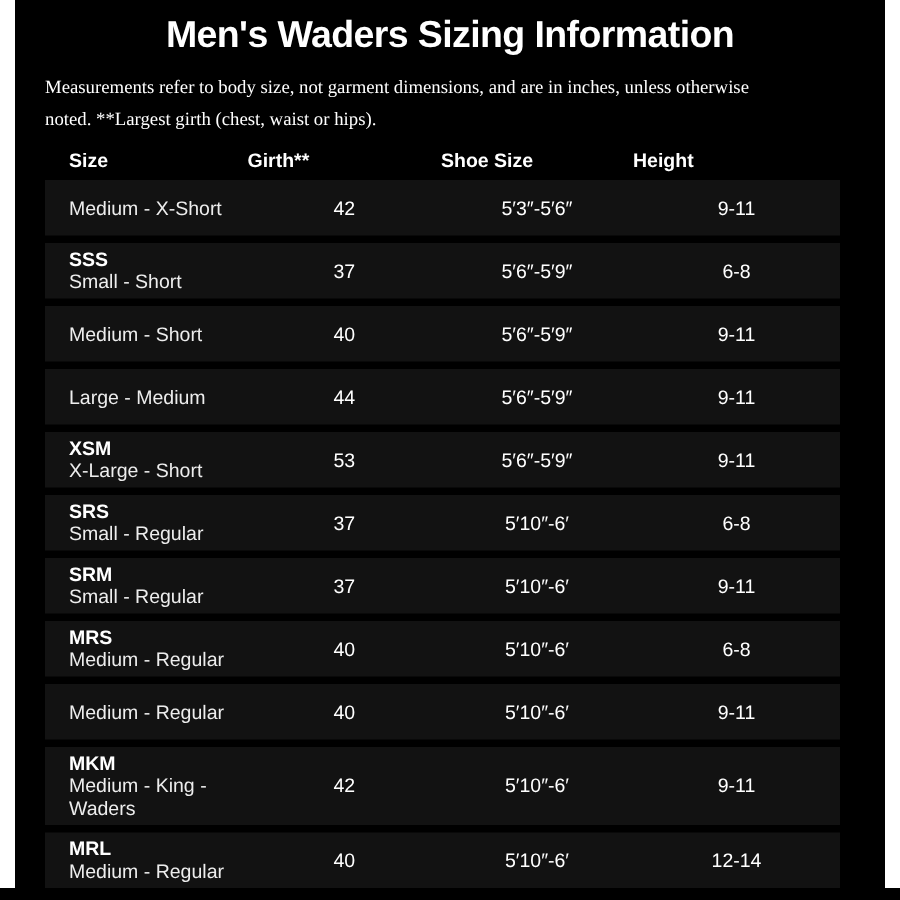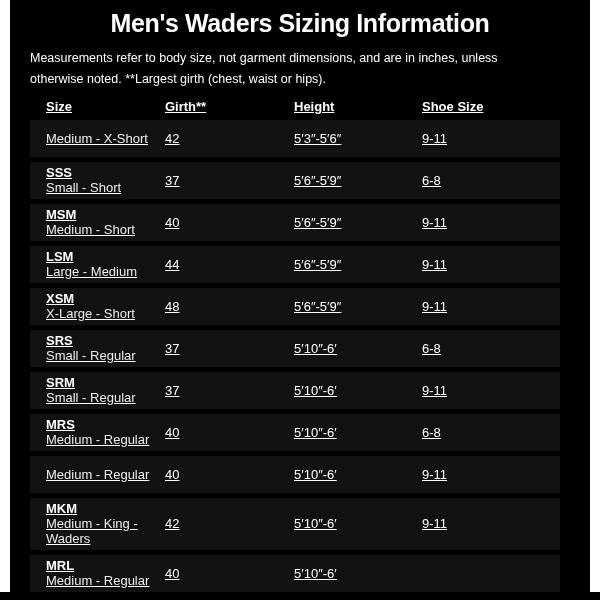--- a/index.html
+++ b/index.html
@@ -26,57 +26,57 @@
     background: var(--card-bg);
   }
   .title {
     margin: 8px 0 0 0;
     font-size: 25px; font-weight: 700; text-align: center;
     letter-spacing: -0.4px; line-height: 30px; color: var(--text);
   }
   .note {
     margin: 10px 0 0 0; padding: 0 20px;
     max-width: 532px;
-    font-size: 12.5px; line-height: 21px; color: var(--text);
+    font-size: 12.5px; line-height: 21px; color: var(--text); font-family: Liberation Serif, serif;
   }
-  .table { margin: 0 30px 0 20px; text-decoration: underline; }
+  .table { margin: 0 30px 0 20px; }
   .header-row {
     display: grid;
     grid-template-columns: 119px 129px 128px 1fr;
     padding: 9px 0 6px 16px;
     font-size: 13px; font-weight: 700; color: var(--text);
   }
   .row {
     display: grid;
     grid-template-columns: 119px 129px 128px 1fr;
     align-items: center;
     background: var(--row-bg);
     min-height: 37px;
     padding: 3px 0 4px 16px;
     margin-bottom: 5px;
     font-size: 13px; line-height: 15px; color: var(--text);
   }
   .size-cell { display: flex; flex-direction: column; padding-right: 8px; }
   .size-code { font-weight: 700; color: var(--text); }
   .size-desc { font-weight: 400; color: var(--subtext); }
-  .cell { color: var(--text); }
+  .cell { color: var(--text); text-align: center; }
 </style>
 </head>
 <body>
 
 <div class="card">
   <h1 class="title">Men's Waders Sizing Information</h1>
   <p class="note">Measurements refer to body size, not garment dimensions, and are in inches, unless otherwise noted. **Largest girth (chest, waist or hips).</p>
 
   <div class="table">
     <div class="header-row">
       <span>Size</span>
       <span>Girth**</span>
+      <span>Shoe Size</span>
       <span>Height</span>
-      <span>Shoe Size</span>
     </div>
     <div id="table-body">
   <div class="row">
     <div class="size-cell">
       <span class="size-desc">Medium - X-Short</span>
     </div>
     <div class="cell">42</div>
     <div class="cell">5′3″-5′6″</div>
     <div class="cell">9-11</div>
   </div>
@@ -86,44 +86,42 @@
       <span class="size-code">SSS</span>
       <span class="size-desc">Small - Short</span>
     </div>
     <div class="cell">37</div>
     <div class="cell">5′6″-5′9″</div>
     <div class="cell">6-8</div>
   </div>
 
   <div class="row">
     <div class="size-cell">
-      <span class="size-code">MSM</span>
       <span class="size-desc">Medium - Short</span>
     </div>
     <div class="cell">40</div>
     <div class="cell">5′6″-5′9″</div>
     <div class="cell">9-11</div>
   </div>
 
   <div class="row">
     <div class="size-cell">
-      <span class="size-code">LSM</span>
       <span class="size-desc">Large - Medium</span>
     </div>
     <div class="cell">44</div>
     <div class="cell">5′6″-5′9″</div>
     <div class="cell">9-11</div>
   </div>
 
   <div class="row">
     <div class="size-cell">
       <span class="size-code">XSM</span>
       <span class="size-desc">X-Large - Short</span>
     </div>
-    <div class="cell">48</div>
+    <div class="cell">53</div>
     <div class="cell">5′6″-5′9″</div>
     <div class="cell">9-11</div>
   </div>
 
   <div class="row">
     <div class="size-cell">
       <span class="size-code">SRS</span>
       <span class="size-desc">Small - Regular</span>
     </div>
     <div class="cell">37</div>
@@ -170,18 +168,19 @@
     <div class="cell">9-11</div>
   </div>
 
   <div class="row">
     <div class="size-cell">
       <span class="size-code">MRL</span>
       <span class="size-desc">Medium - Regular</span>
     </div>
     <div class="cell">40</div>
     <div class="cell">5′10″-6′</div>
+    <div class="cell">12-14</div>
   </div>
 </div>
   </div>
 </div>
 
 <div class="bottom-bar"></div>
 
 </body></html>

